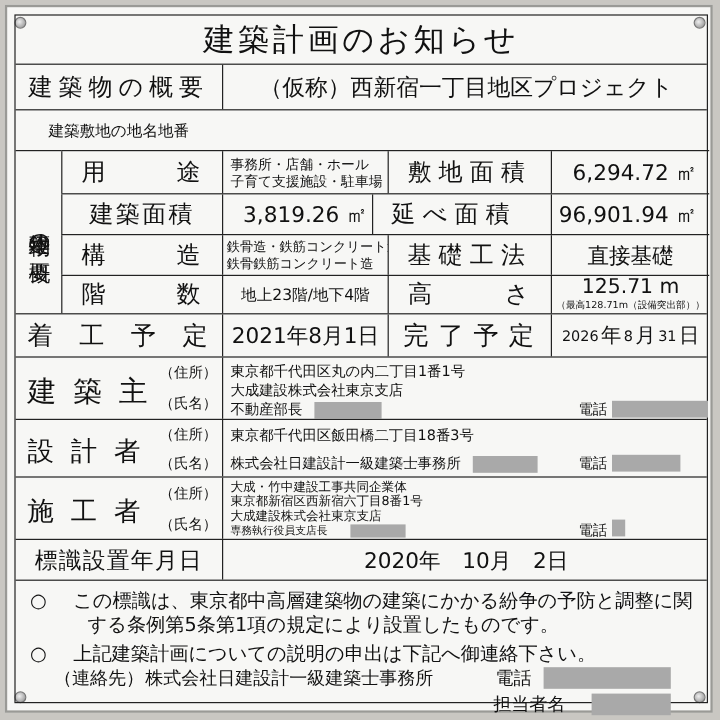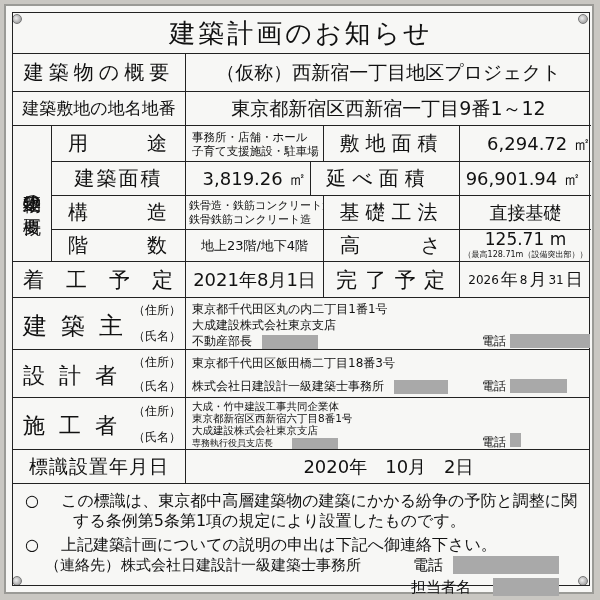--- a/index.html
+++ b/index.html
@@ -32,37 +32,36 @@
     <div class="row" style="top:0;height:40px;border-top:none">
       <div class="cell" style="left:0;width:100%;font-size:26px;letter-spacing:3px">建築計画のお知らせ</div>
     </div>
 
     <div class="row" style="top:40px;height:38px">
       <div class="cell lbl" style="left:0;width:172px;letter-spacing:5px;font-size:20px">建築物の概要</div>
       <div class="cell vline val" style="left:172px;width:406px;font-size:19px">（仮称）西新宿一丁目地区プロジェクト</div>
     </div>
 
     <div class="row" style="top:78px;height:34px">
-      <div class="cell lbl" style="left:0;width:172px;font-size:17px;letter-spacing:0">建築敷地の地名地番</div>
-      <div class="cell vline val" style="left:172px;width:406px;font-size:19px">東京都新宿区西新宿一丁目9番1～12</div>
+      <div class="cell lbl" style="left:0;width:172px;font-size:13px;letter-spacing:0">建築敷地の地名地番</div>
     </div>
 
     <div class="cell" style="position:absolute;left:0;top:112px;width:38px;height:136px;border-top:1.5px solid #222;box-sizing:border-box;writing-mode:vertical-rl;font-size:18px;letter-spacing:1px">建築物の概要</div>
 
     <div class="row" style="top:112px;left:38px;width:540px;height:36px">
       <div class="cell vline lbl spread" style="left:0;width:134px;font-size:20px">
         <span>用</span>
         <span>途</span>
       </div>
       <div class="cell vline lbl" style="left:272px;width:136px;letter-spacing:6px;font-size:20px">敷地面積</div>
       <div class="cell vline small" style="left:134px;width:138px;font-size:11.5px">
         <span>事務所・店舗・ホール</span>
         <span>子育て支援施設・駐車場</span>
       </div>
-      <div class="cell vline val" style="left:408px;width:132px;justify-content:flex-end;">6,294.72 ㎡</div>
+      <div class="cell vline val" style="left:408px;width:132px;justify-content:flex-end;padding-right:10px">6,294.72 ㎡</div>
     </div>
 
     <div class="row" style="top:148px;left:38px;width:540px;height:34px">
       <div class="cell vline lbl" style="left:0;width:134px;font-size:20px">建築面積</div>
       <div class="cell vline val" style="left:134px;width:138px">3,819.26 ㎡</div>
       <div class="cell vline lbl" style="left:259px;width:136px;letter-spacing:6px;font-size:20px">延べ面積</div>
       <div class="cell vline val" style="left:408px;width:132px;justify-content:flex-end;padding-right:10px">96,901.94 ㎡</div>
     </div>
 
     <div class="row" style="top:182px;left:38px;width:540px;height:34px">

